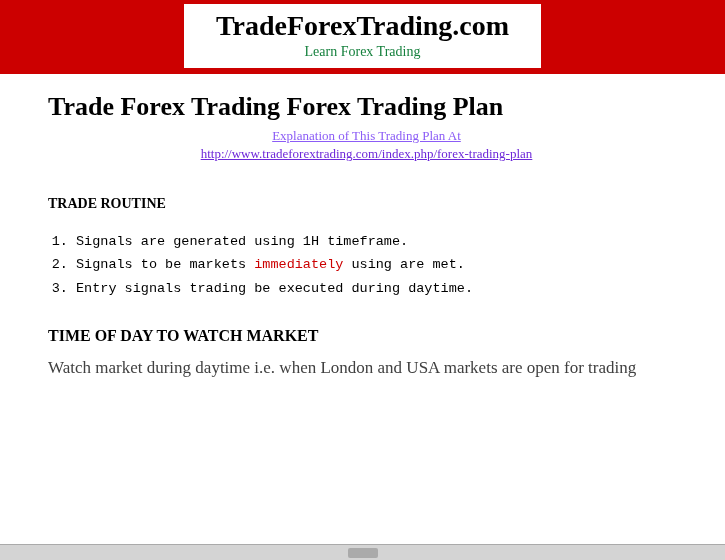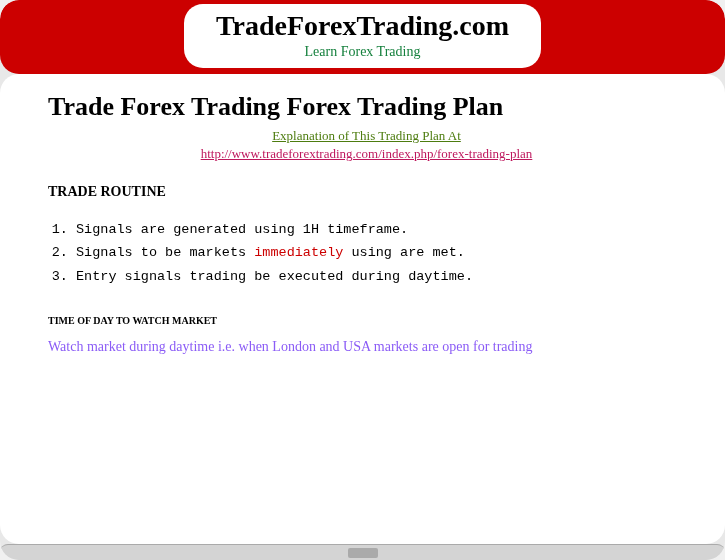--- a/index.html
+++ b/index.html
@@ -1,19 +1,18 @@
 <!DOCTYPE html>
 <html><head>
   <meta charset="utf-8">
   <style>
     * {
       margin: 0;
       padding: 0;
       box-sizing: border-box;
-      border-radius: 19px;
     }
 
     body {
       width: 725px;
       height: 560px;
       background: #f0f0f0;
       font-family: Times New Roman, serif;
       overflow: hidden;
     }
 
@@ -70,35 +69,35 @@
       font-family: Times New Roman, serif;
       font-size: 26px;
       font-weight: bold;
       color: #000000;
       margin-bottom: 6px;
     }
 
     .explanation-link-label {
       font-family: Times New Roman, serif;
       font-size: 13px;
-      color: #4d7c0f;
+      color: #8b5cf6;
       text-decoration: underline;
       display: block;
       text-align: center;
       margin-bottom: 2px;
     }
 
     .explanation-link-url {
       font-family: Times New Roman, serif;
       font-size: 13px;
-      color: #be185d;
+      color: #6d28d9;
       text-decoration: underline;
       display: block;
       text-align: center;
-      margin-bottom: 22px;
+      margin-bottom: 34px;
     }
 
     .section-heading {
       font-family: Times New Roman, serif;
       font-size: 14px;
       font-weight: bold;
       color: #000000;
       margin-bottom: 20px;
       margin-top: 4px;
     }
@@ -124,30 +123,30 @@
     .highlight-orange {
       color: #000000;
     }
 
     .time-section {
       margin-top: 10px;
     }
 
     .time-section-heading {
       font-family: Times New Roman, serif;
-      font-size: 10px;
+      font-size: 16px;
       font-weight: bold;
       color: #000000;
       margin-bottom: 10px;
     }
 
     .time-section-text {
       font-family: Times New Roman, serif;
-      font-size: 14px;
-      color: #8b5cf6;
+      font-size: 17px;
+      color: #404040;
       line-height: 1.5;
     }
 
     
     .scrollbar-area {
       background: #d4d4d4;
       height: 16px;
       display: flex;
       align-items: center;
       justify-content: center;

